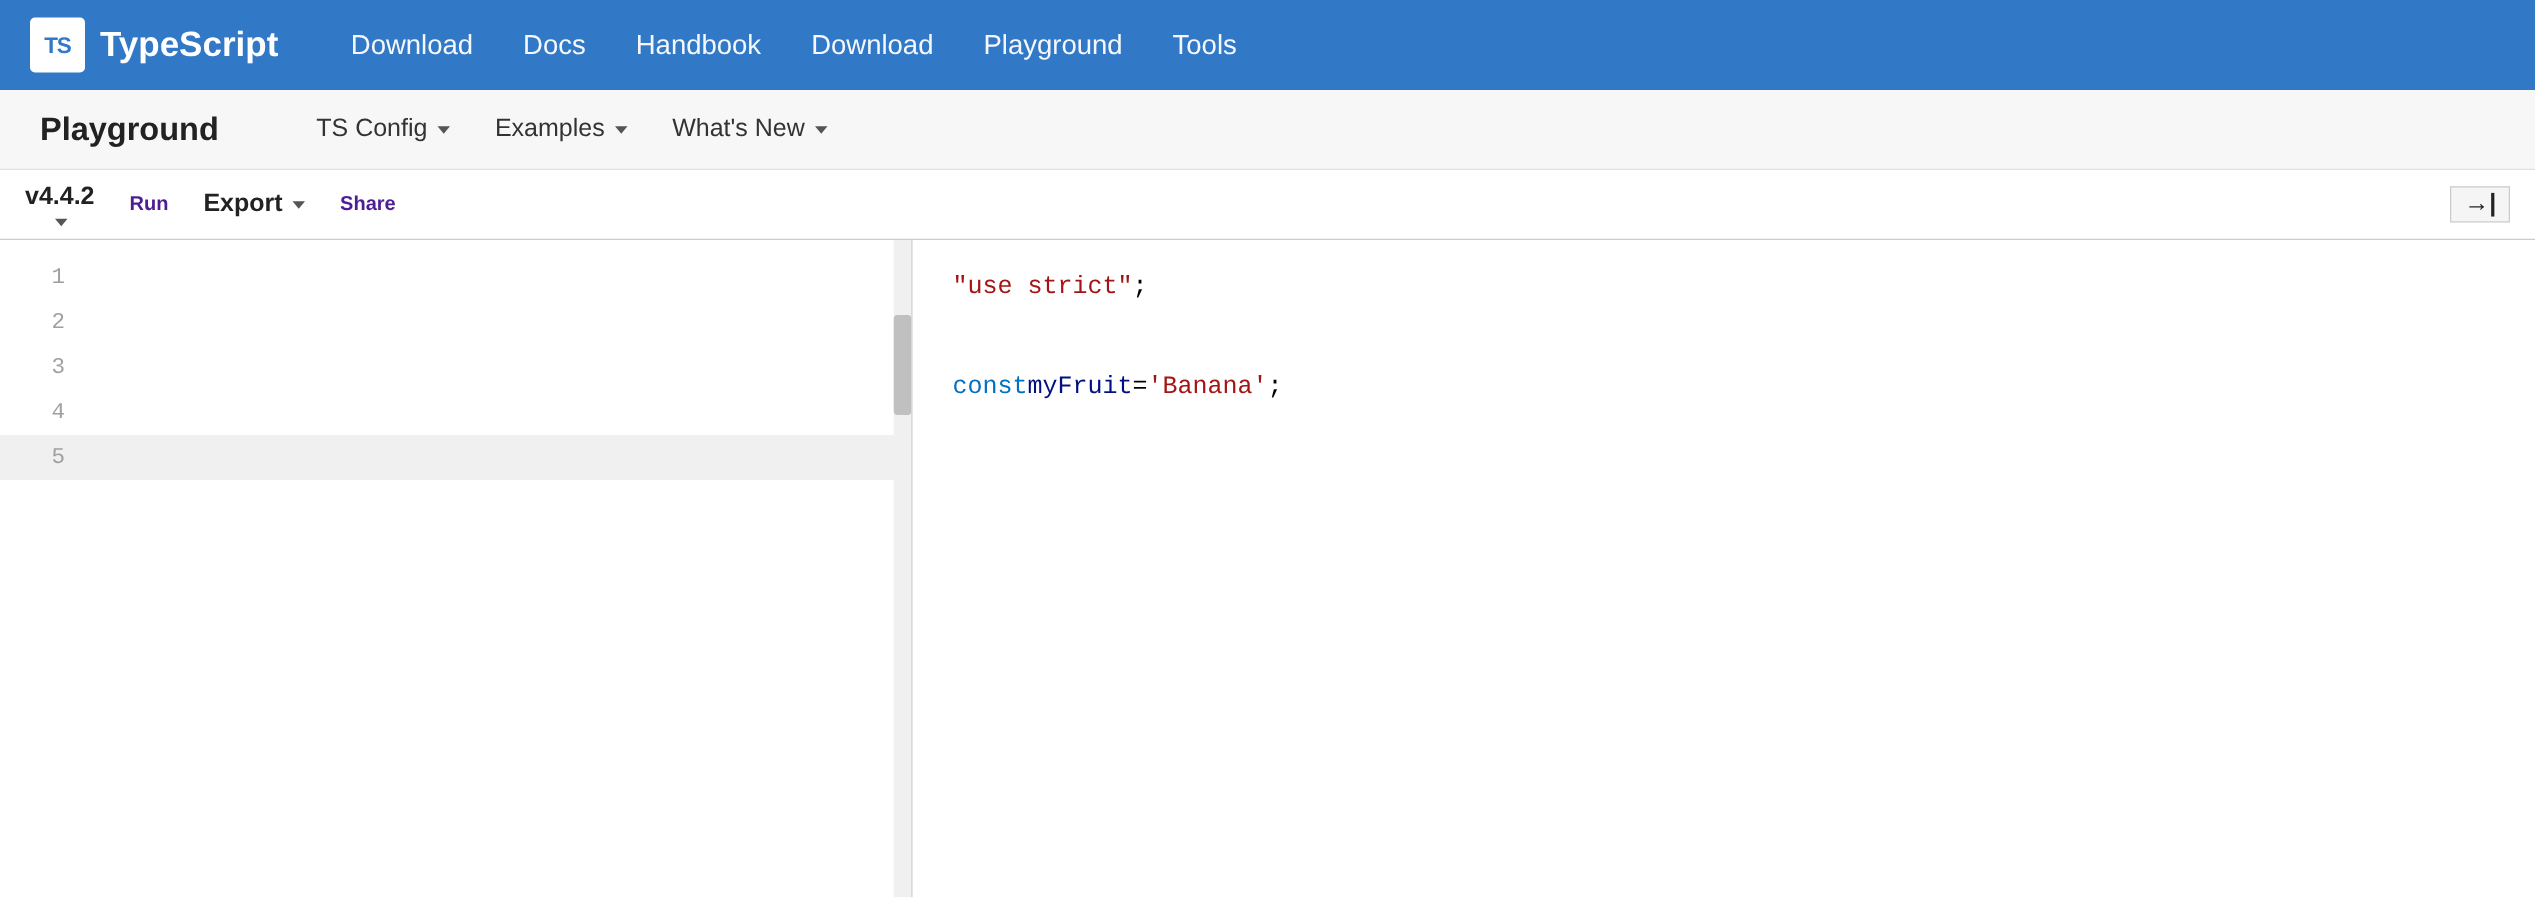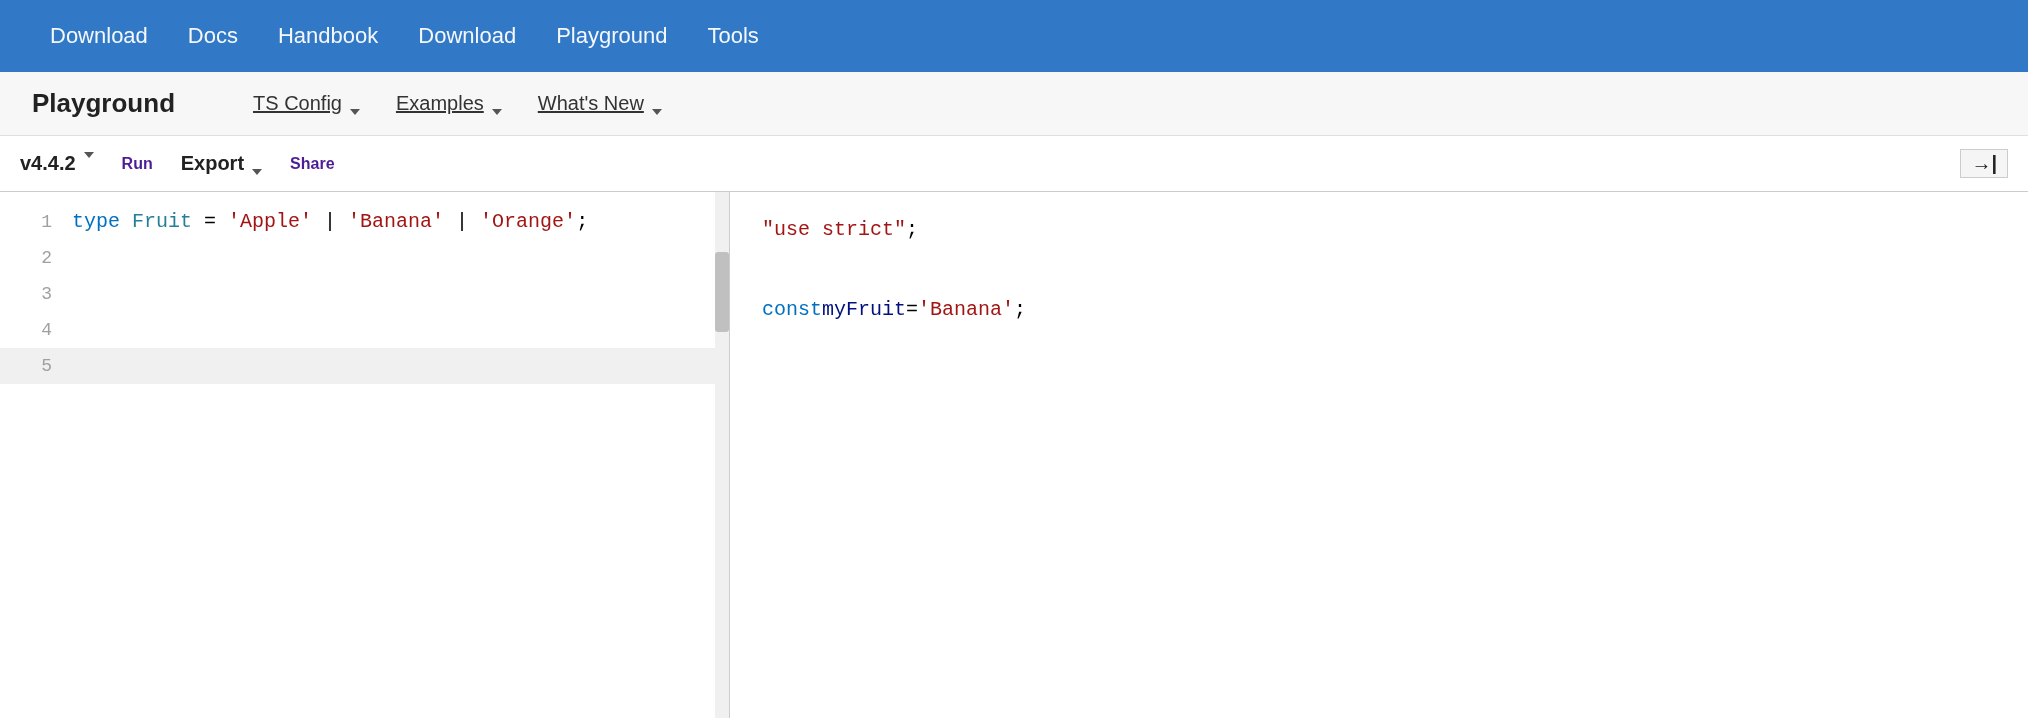--- a/index.html
+++ b/index.html
@@ -87,23 +87,22 @@
     }
 
     .subnav-btn {
       background: none;
       border: none;
       cursor: pointer;
       font-size: 20px;
       color: #333;
       padding: 6px 18px;
       display: flex;
-      align-items: flex-end;
+      align-items: center;
       gap: 6px;
-      text-decoration: underline;
     }
 
     .chevron-down {
       display: inline-block;
       width: 0;
       height: 0;
       border-left: 5px solid transparent;
       border-right: 5px solid transparent;
       border-top: 6px solid #555;
       margin-left: 2px;
@@ -118,38 +117,39 @@
       gap: 28px;
       border-bottom: 1px solid #ccc;
       background: #fff;
     }
 
     .toolbar-version {
       font-size: 20px;
       font-weight: 700;
       color: #222;
       display: flex;
-      align-items: flex-start;
+      align-items: center;
       gap: 6px;
       cursor: pointer;
+      flex-direction: column;
     }
 
     .toolbar-btn {
       background: none;
       border: none;
       cursor: pointer;
       font-size: 16px;
       font-weight: 700;
       color: #4c1d95;
       padding: 4px 0;
     }
 
     .toolbar-export {
       display: flex;
-      align-items: flex-end;
+      align-items: center;
       gap: 6px;
       font-size: 20px;
       font-weight: 700;
       color: #222;
       cursor: pointer;
     }
 
     .toolbar-separator {
       flex: 1;
     }
@@ -256,20 +256,26 @@
 
     .str-use-strict { color: #a31515; }
     .kw-output-const { color: #0070c1; }
     .var-output { color: #001080; }
     .str-output { color: #a31515; }
   </style>
 </head>
 <body>
 
 <nav class="navbar">
+  <a class="navbar-logo" href="#">
+    <div class="logo-icon">
+      <span>TS</span>
+    </div>
+    <span class="logo-text">TypeScript</span>
+  </a>
   <div class="navbar-links">
     <a class="navbar-link" href="#">Download</a>
     <a class="navbar-link" href="#">Docs</a>
     <a class="navbar-link" href="#">Handbook</a>
     <a class="navbar-link" href="#">Download</a>
     <a class="navbar-link" href="#">Playground</a>
     <a class="navbar-link" href="#">Tools</a>
   </div>
 </nav>
 
@@ -306,23 +312,20 @@
   </button>
 </div>
 
 <div class="editor-area">
 
   <div class="editor-left">
     <div class="code-editor">
 
       <div class="code-line">
         <span class="line-number">1</span>
-        <span class="code-content">
-          <span class="kw-type">type </span><span class="type-name">Fruit</span><span> = </span><span class="str-val">'Apple'</span><span> | </span><span class="str-val">'Banana'</span><span> | </span><span class="str-val">'Orange'</span><span>;</span>
-        </span>
       </div>
 
       <div class="code-line">
         <span class="line-number">2</span>
         <span class="code-content">&nbsp;</span>
       </div>
 
       <div class="code-line">
         <span class="line-number">3</span>
       </div>

